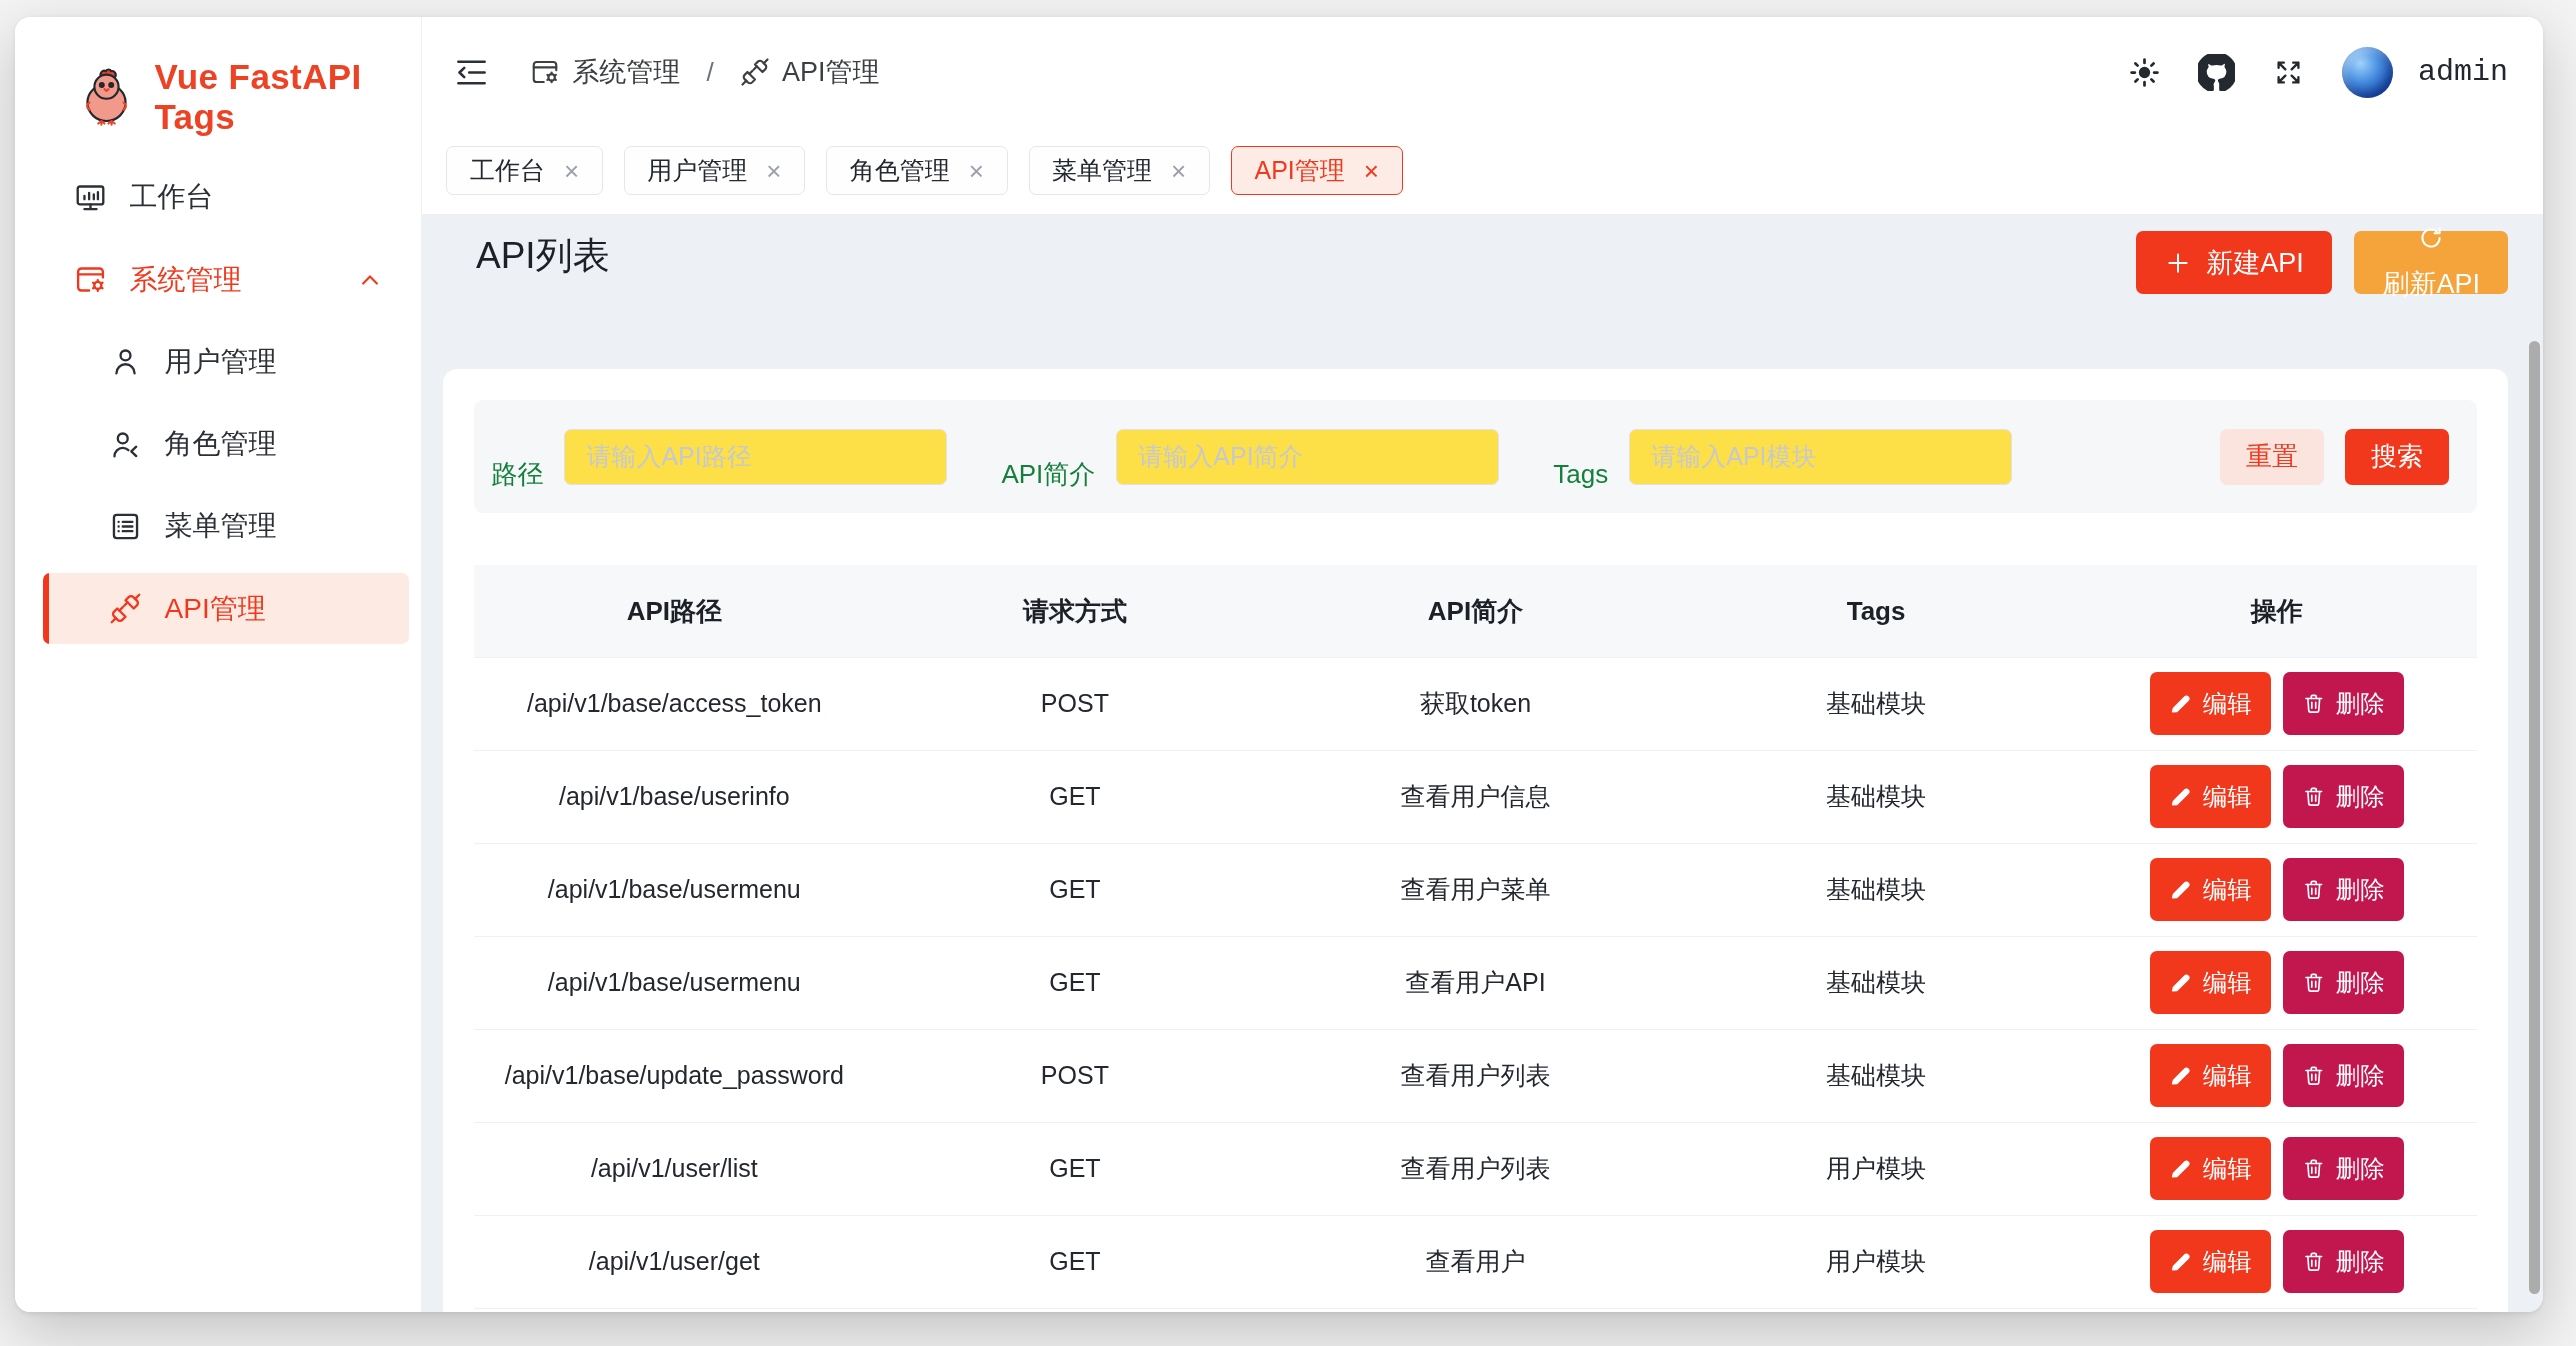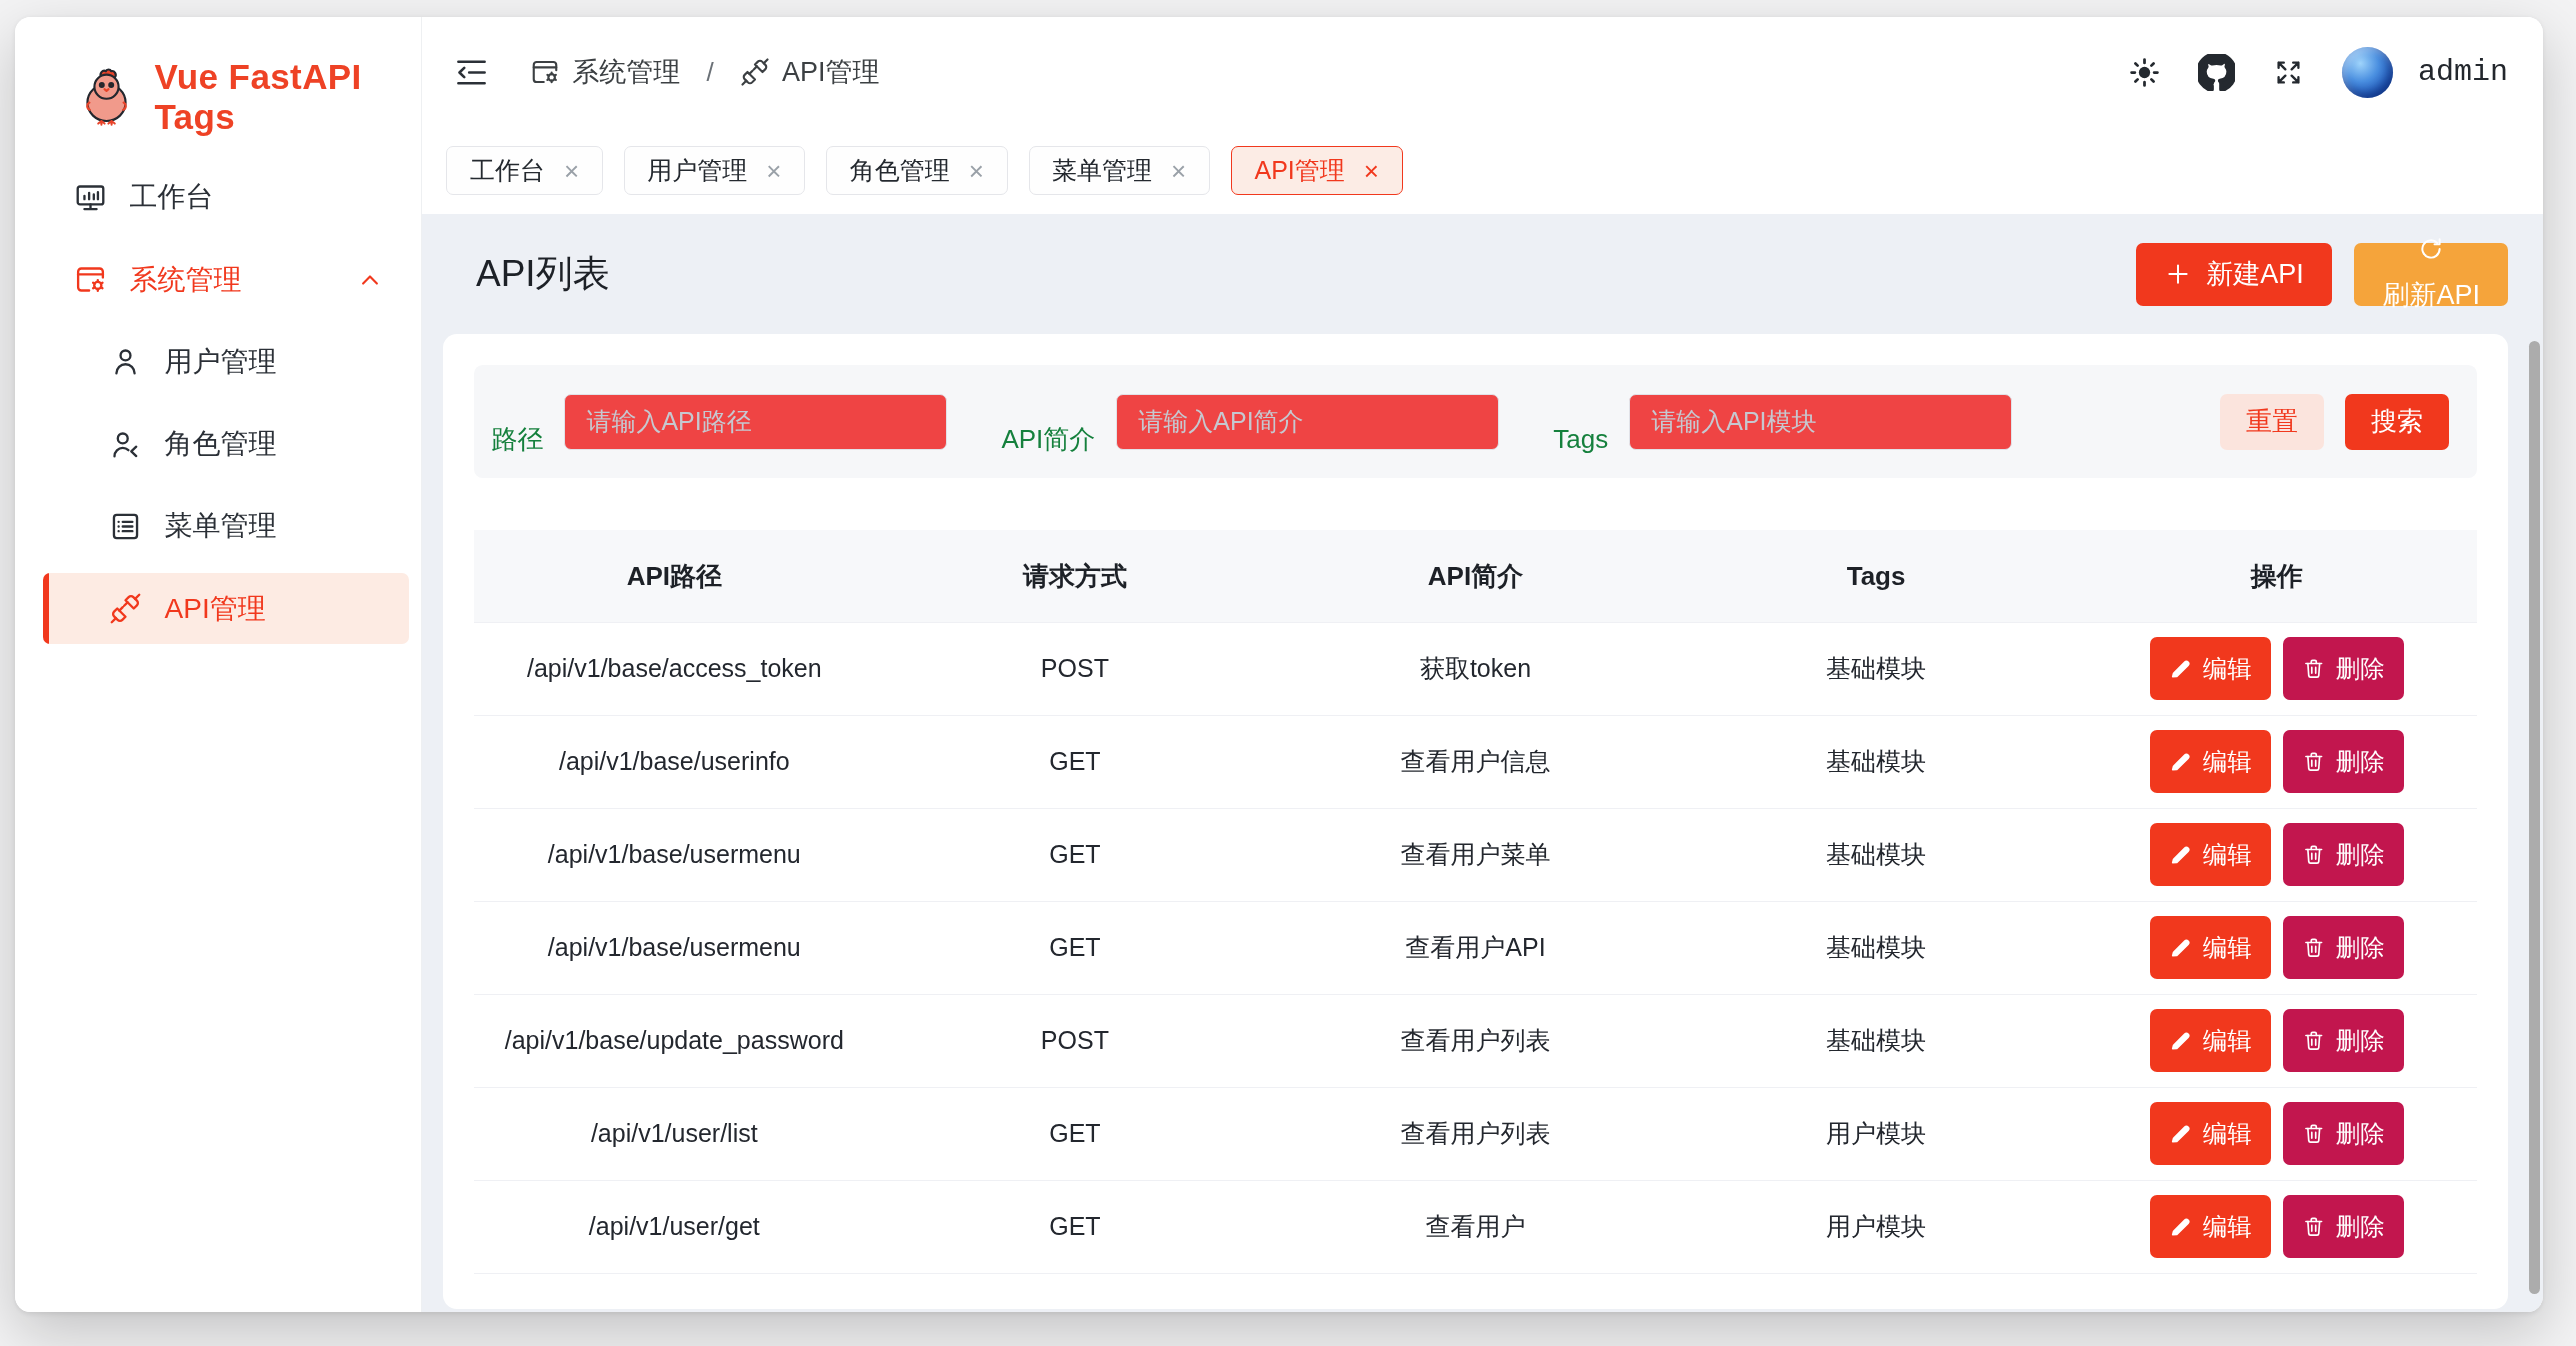--- a/index.html
+++ b/index.html
@@ -59,38 +59,38 @@
   .tab {
     height:49px; display:inline-flex; align-items:center; gap:19px; padding:0 22.6px;
     border:1.7px solid #e5e6ea; border-radius:7px; background:#fefefe;
     font-size:25px; color:#24292f; cursor:pointer; white-space:nowrap;
   }
   .tab .tab-close { font-size:26px; color:#9aa1a8; line-height:1; cursor:pointer; }
   .tab.active { border-color:#f1381d; background:#fcece5; color:#f1381d; }
   .tab.active .tab-close { color:#f1381d; }
   
   .content { flex:1; background:#edf0f5; padding:0 35px 0 21px; overflow:hidden; }
-  .page-head { height:120px; display:flex; align-items:center; justify-content:space-between; padding-left:33px; }
+  .page-head { height:138px; display:flex; justify-content:space-between; padding-left:33px;margin-top:17px; }
   .page-title { font-size:37px; font-weight:500; color:#1d2127; }
   .head-buttons { display:flex; gap:22.6px; }
   .btn { display:inline-flex; align-items:center; justify-content:center; border:none; border-radius:7px; cursor:pointer; font-family:inherit; }
   .btn-create, .btn-refresh { height:63px; padding:0 28px; font-size:27px; color:#fff; gap:14px; }
   .btn-create { background:#f1381d; }
   .btn-refresh { background:#f5a43b;flex-direction:column; }
   .btn-icon { width:28px; height:28px; color:#fff; }
   .card { background:#fff; border-radius:14px; padding:31px 31px 0; height:975px; }
   
   .filter-bar {
     background:#f6f7f9; border-radius:8.7px; height:113px;
     display:flex; align-items:center; padding:0 17.4px;
   }
   .f-label { font-size:26px; color:#15803d; margin-right:21px; white-space:nowrap;margin-top:36px; }
   .f-label.gap { margin-left:54px; }
   .f-input {
-    width:383px; height:56px; background:#ef4444; border:1.7px solid #e1e2e8; border-radius:7px;
+    width:383px; height:56px; background:#fde047; border:1.7px solid #e1e2e8; border-radius:7px;
     padding:0 21px; font-size:25px; color:#33373d; font-family:inherit; outline:none;
   }
   .f-input::placeholder { color:#c6c8d0; }
   .filter-actions { margin-left:auto; display:flex; gap:21px; margin-right:10.5px; }
   .btn-reset { height:56px; padding:0 26px; font-size:26px; background:#fbe4dd; color:#f1381d; }
   .btn-search { height:56px; padding:0 26px; font-size:26px; background:#f1381d; color:#fff; }
   
   .table-wrap { margin-top:52px; }
   table { width:100%; border-collapse:collapse; table-layout:fixed; }
   thead th { height:92px; background:#f7f8fa; font-size:26px; font-weight:bold; color:#1d2127; text-align:center; }

